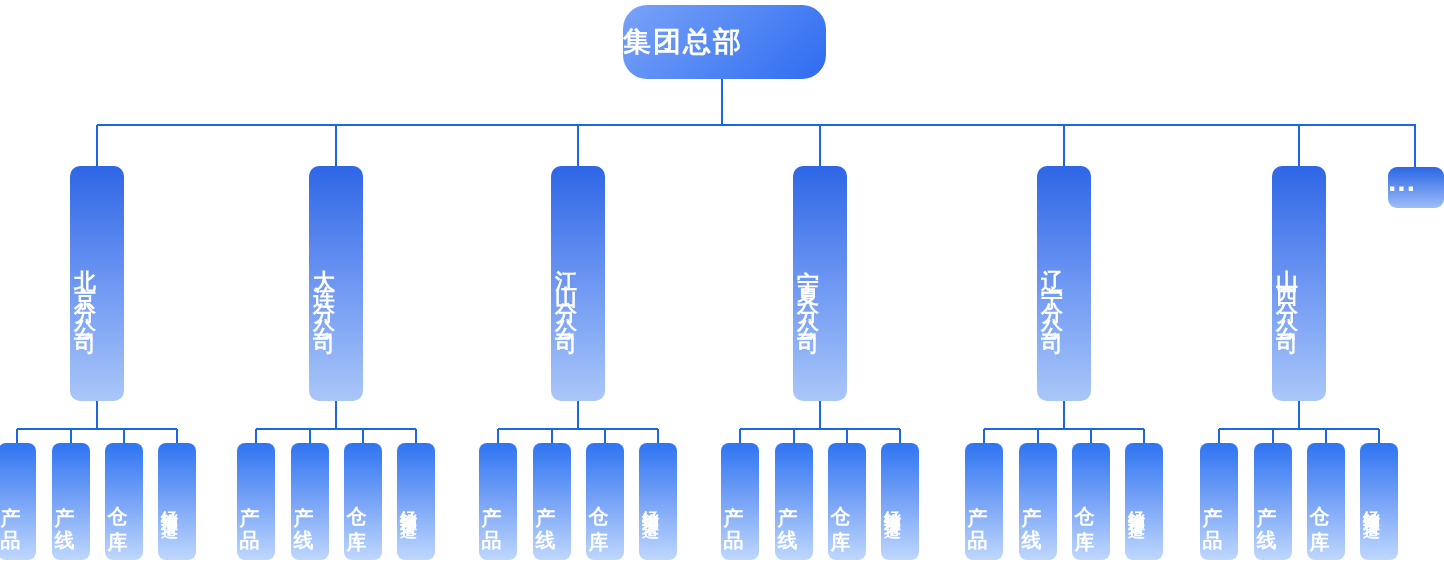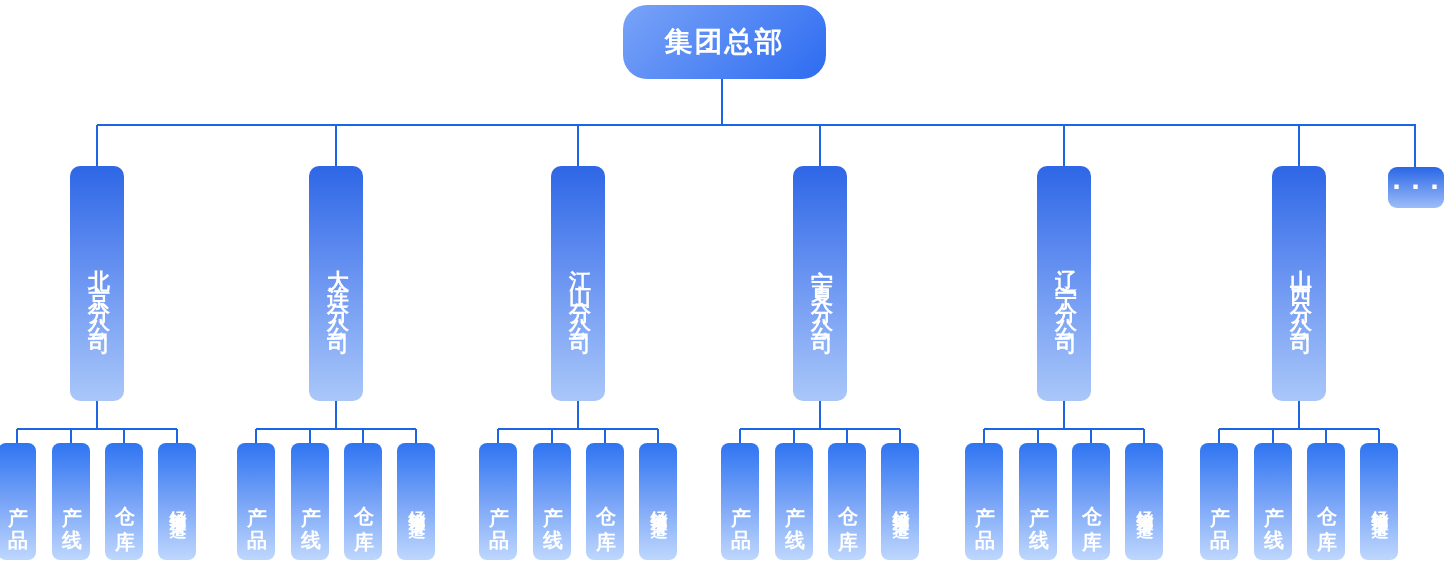--- a/index.html
+++ b/index.html
@@ -32,24 +32,23 @@
   .line {
     position: absolute;
     background: var(--connector);
     z-index: 0;
   }
   .node {
     position: absolute;
     z-index: 1;
     display: flex;
     align-items: center;
-    justify-content: center;
+    justify-content: flex-start;
     color: var(--node-text);
     box-sizing: border-box;
-    font-family: Liberation Mono, monospace;
   }
   .root-node {
     left: 623px; top: 5px;
     width: 203px; height: 74px;
     border-radius: 24px;
     background: linear-gradient(135deg, var(--root-g1) 0%, var(--root-g2) 100%);
   }
   .root-label {
     font-size: 28px;
     font-weight: 700;

